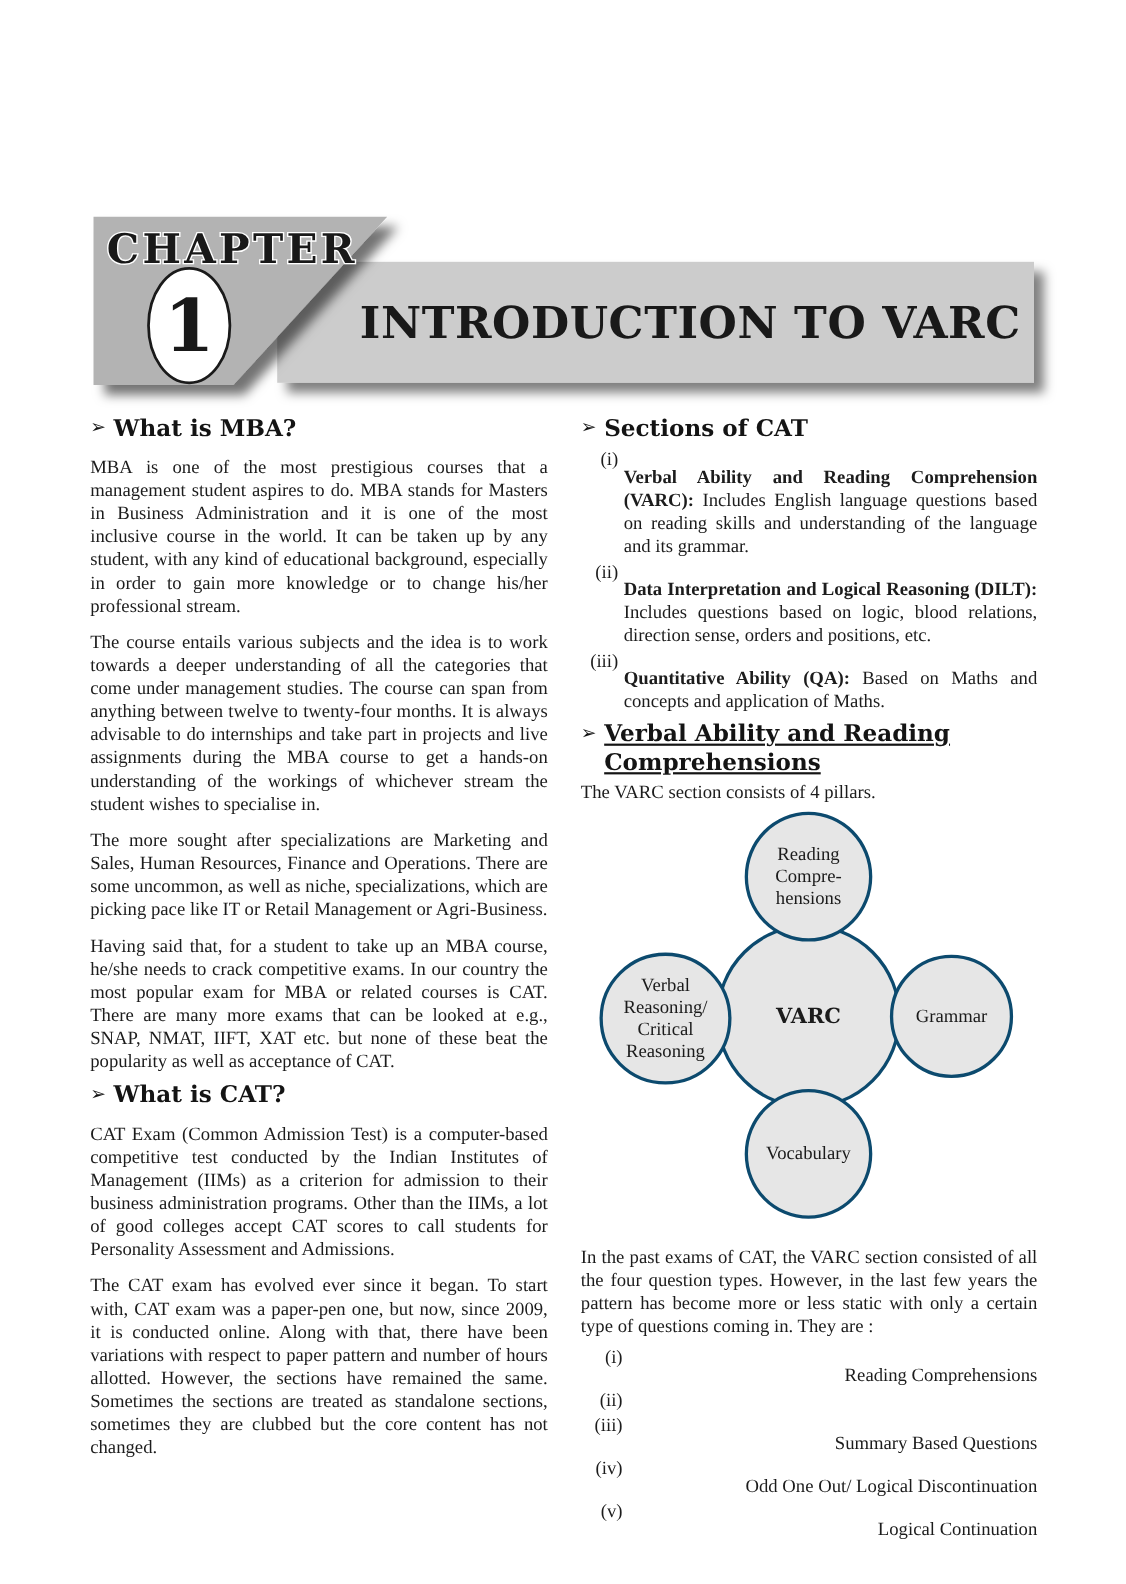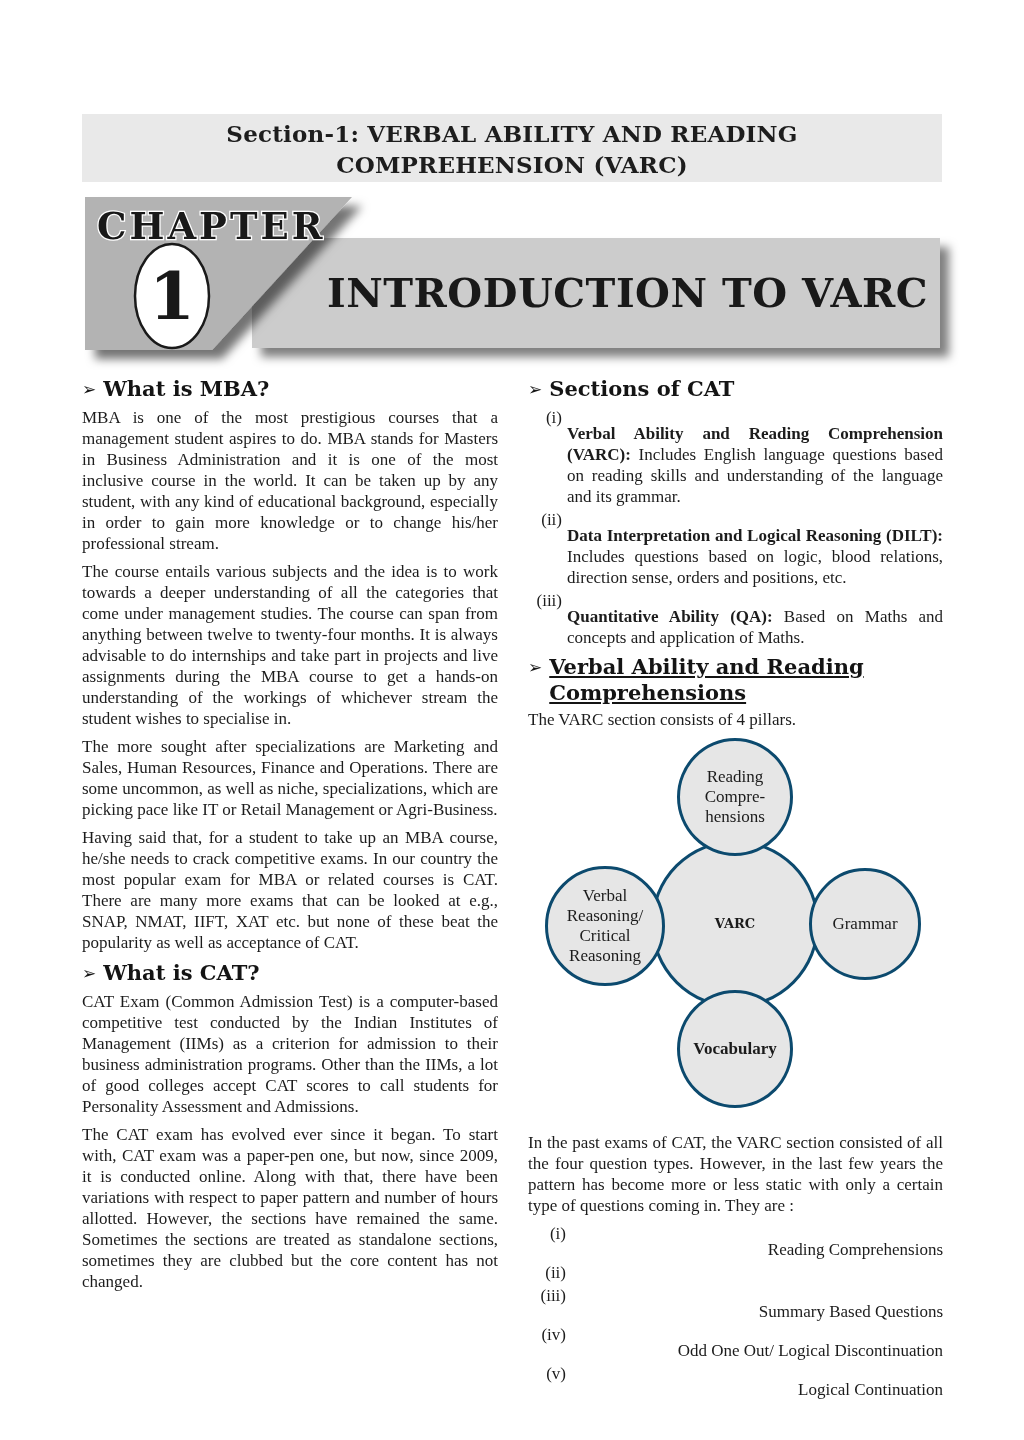--- a/index.html
+++ b/index.html
@@ -32,54 +32,50 @@
   .h {
     font-family:"DejaVu Serif", serif; font-weight:bold;
     font-size:21px; line-height:26px; color:#141414;
     margin:0 0 5px 0; display:flex; align-items:flex-start;
   }
   .h .bullet { font-family:"DejaVu Sans", sans-serif; font-size:17px; line-height:26px; margin-right:7px; }
   .h.mt { margin-top:4px; }
   .h.mt2 { margin-top:6px; margin-bottom:3px; }
   .h .htext.narrow { max-width:335px;text-decoration:underline; }
 
-  p.body { margin:0 0 7px 0; text-align:justify; }
+  p.body { margin:12px 0 7px 0; text-align:justify; }
   p.single { margin:0 0 8px 0; }
 
   .olist { margin:0 0 4px 0; }
   .li { display:flex; margin:0 0 2px 0; }
   .li .marker { flex:0 0 34px; text-align:right; padding-right:5px; }
   .li.wide .marker { flex-basis:38px; }
   .li .li-body { flex:1; text-align:justify;margin-top:16px; }
   .li .li-body b::after { content:" "; }
   .li.plain .li-body { text-align:right; }
 
   
   .diagram { position:relative; width:415px; height:382px; margin:6px 0 12px 0; }
   .circle {
     position:absolute; border-radius:50%; background:#e6e6e6; border:3px solid #0c4a6e;
     display:flex; align-items:center; justify-content:center; text-align:center;
     white-space:pre-line; font-size:17px; line-height:20px; box-sizing:border-box; color:#1b1b1b;
   }
   .c-center { left:123px; top:102px; width:168px; height:168px;
-              font-family:"DejaVu Serif", serif; font-weight:bold; font-size:13px; z-index:1; }
+              font-family:"DejaVu Serif", serif; font-weight:bold; font-size:19px; z-index:1; }
   .c-top    { left:149px; top:0px;   width:116px; height:118px; z-index:2; }
   .c-left   { left:17px;  top:128px; width:120px; height:120px; z-index:2; }
   .c-right  { left:281px; top:130px; width:112px; height:112px; z-index:2; }
-  .c-bottom { left:149px; top:252px; width:116px; height:118px; z-index:2;font-weight:bold; }
+  .c-bottom { left:149px; top:252px; width:116px; height:118px; z-index:2; }
 </style>
 </head>
 <body>
 
 <div class="page">
 
-  <div class="section-band">
-    <div>Section-1: VERBAL ABILITY AND READING</div>
-    <div>COMPREHENSION (VARC)</div>
-  </div>
 
   <svg class="chapter-svg" viewBox="0 0 1024 200">
     <defs>
       <filter id="shA" x="-20%" y="-20%" width="150%" height="160%">
         <feDropShadow dx="10" dy="9" stdDeviation="5" flood-color="#000000" flood-opacity="0.55"></feDropShadow>
       </filter>
       <filter id="shB" x="-10%" y="-20%" width="125%" height="160%">
         <feDropShadow dx="9" dy="9" stdDeviation="5" flood-color="#000000" flood-opacity="0.5"></feDropShadow>
       </filter>
     </defs>

